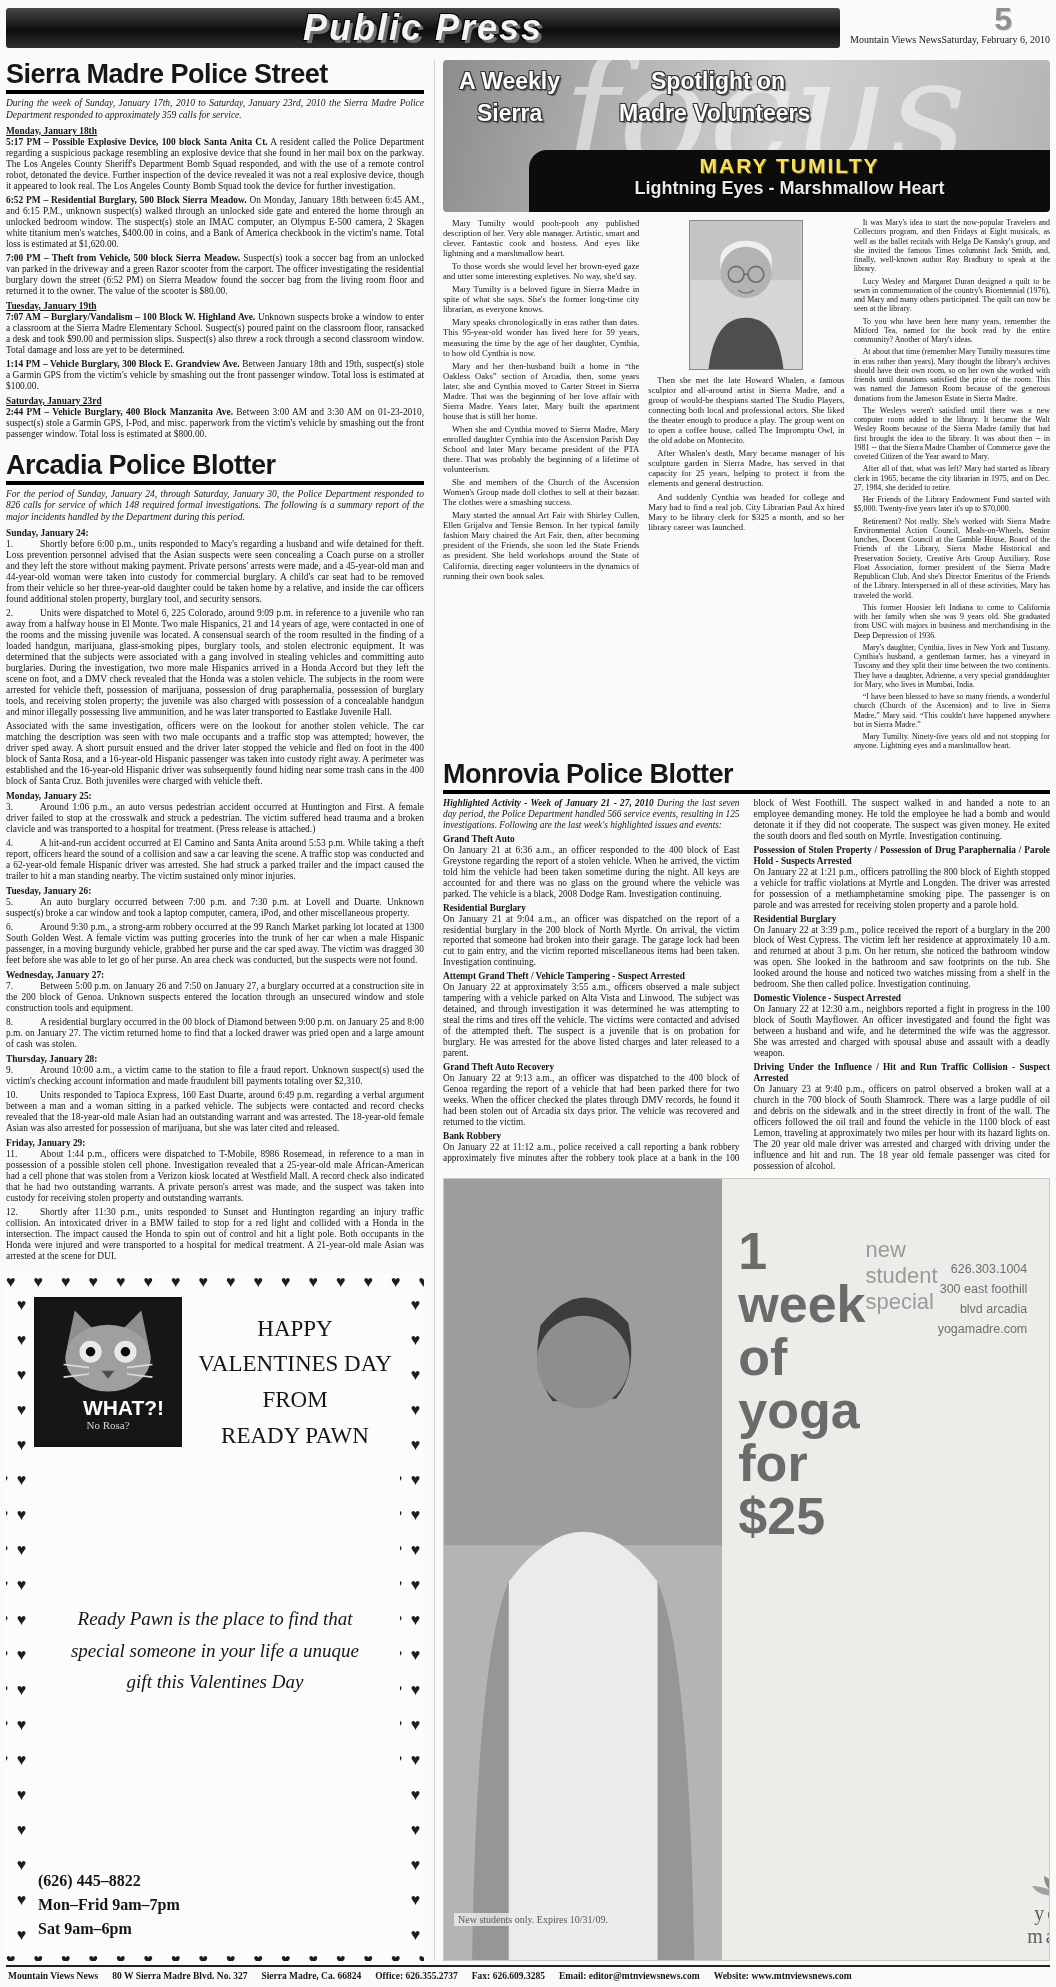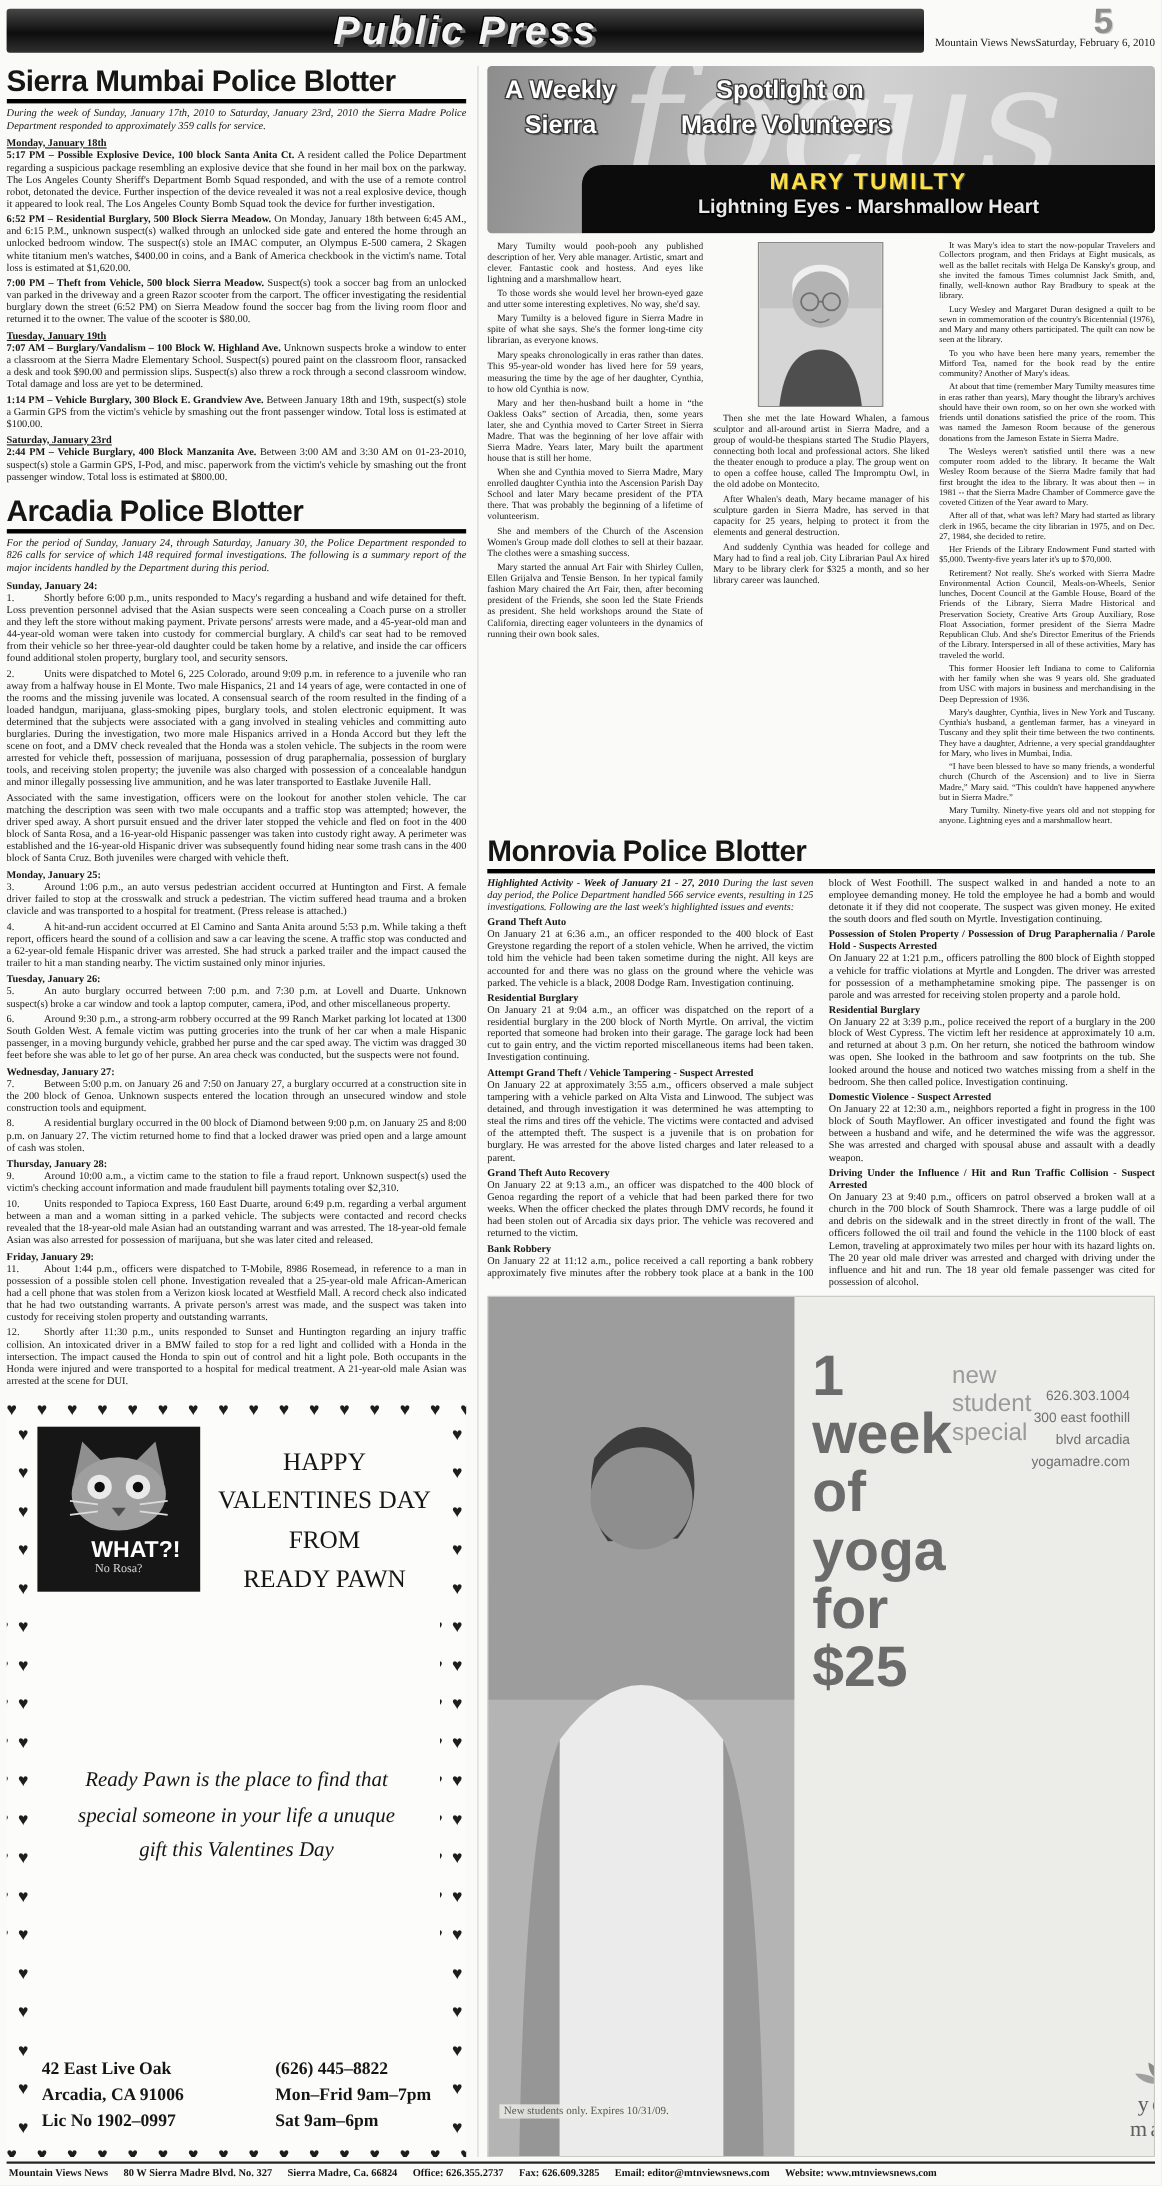--- a/index.html
+++ b/index.html
@@ -108,21 +108,21 @@
         <span>Saturday, February 6, 2010</span>
       </div>
     </div>
   </header>
 
   <div class="main">
 
     <div class="col-left">
 
       <section class="sierra">
-        <div class="blotter-title">Sierra Mumbai Police Blotter</div>
+        <div class="blotter-title">Sierra Madre Police Street</div>
         <div class="title-rule"></div>
         <p class="intro">During the week of Sunday, January 17th, 2010 to Saturday, January 23rd, 2010 the Sierra Madre Police Department responded to approximately 359 calls for service.</p>
         <div class="blot-body">
 
             <div>
               <div class="day-head auto-hide">Monday, January 18th</div>
 
             </div>
 
             <div>
@@ -301,26 +301,20 @@
           </div>
           <div class="val-tagline">
 
           <div>Ready Pawn is the place to find that</div>
               <div>special someone in your life a unuque</div>
               <div>gift this Valentines Day</div>
             </div>
           <div class="val-bottom">
             <div>
 
-            <div>42 East Live Oak</div>
-                <div>Arcadia, CA 91006</div>
-                <div>Lic No 1902–0997</div>
-              </div>
-            <div>
-
             <div>(626) 445–8822</div>
                 <div>Mon–Frid 9am–7pm</div>
                 <div>Sat 9am–6pm</div>
               </div>
           </div>
         </div>
       </div>
 
     </div>
 

